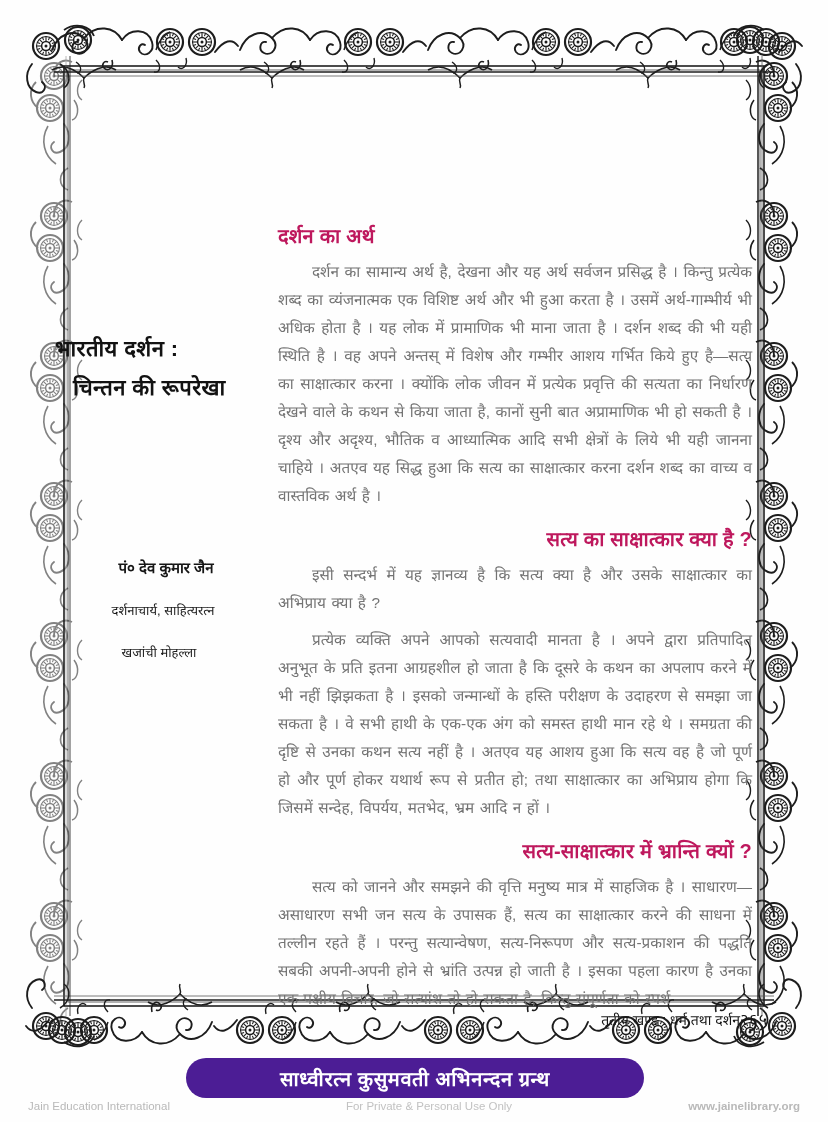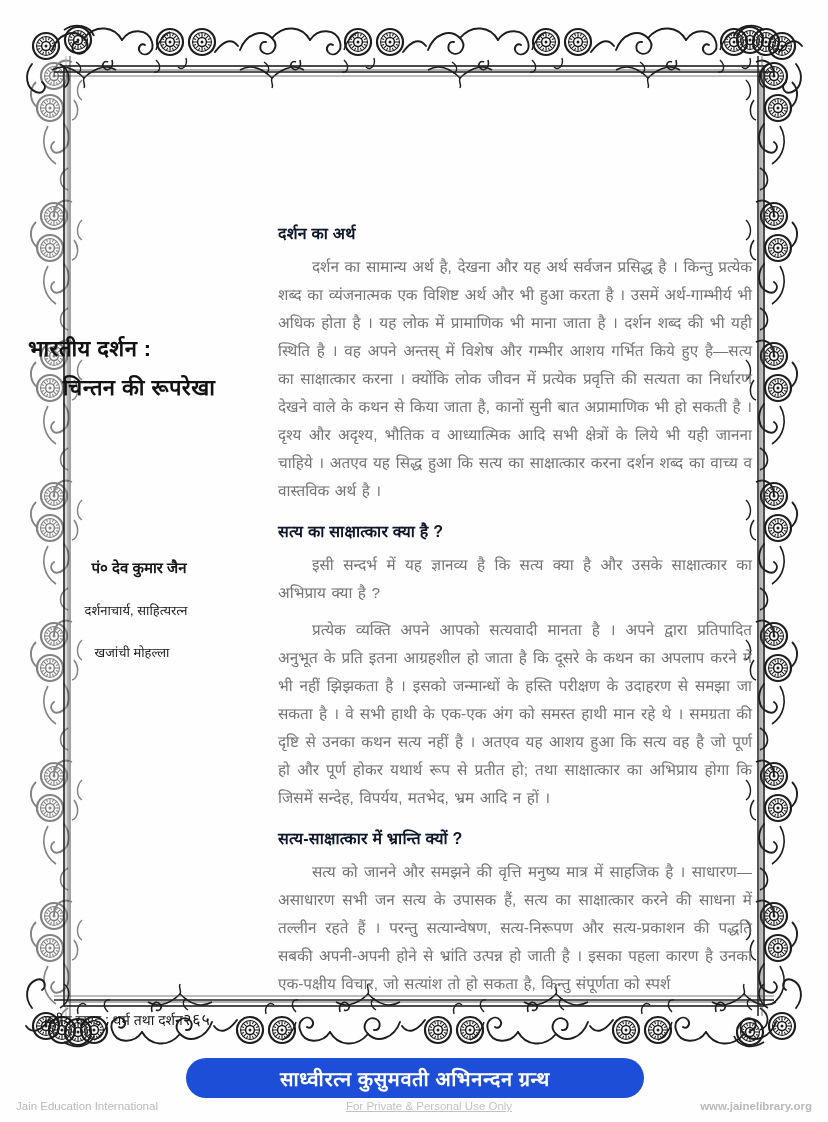--- a/index.html
+++ b/index.html
@@ -34,36 +34,36 @@
   
   .content {
     position: absolute;
     left: 0; top: 0;
     width: 828px;
     height: 1122px;
   }
 
   .left-col {
     position: absolute;
-    left: 28px;
+    left: 55px;
     top: 330px;
     width: 222px;
     text-align: right;
   }
 
   .article-title {
     font-family: "Liberation Sans", "DejaVu Sans", sans-serif;
     font-weight: bold;
     font-size: 22px;
     line-height: 1.75;
     color: #121212;
     letter-spacing: 0.4px;
     text-align: left;
   }
-  .article-title .line2 { padding-left: 0; display: block; text-align: center; }
+  .article-title .line2 { padding-left: 18px; display: block; }
 
   .byline {
     margin-top: 150px;
     text-align: center;
     color: #161616;
   }
   .byline .author {
     font-family: "Liberation Sans", "DejaVu Sans", sans-serif;
     font-weight: bold;
     font-size: 15px;
@@ -84,26 +84,26 @@
   .right-col {
     position: absolute;
     left: 278px;
     top: 222px;
     width: 474px;
   }
 
   .sec-heading {
     font-family: "Liberation Sans", "DejaVu Sans", sans-serif;
     font-weight: bold;
-    font-size: 16px;
-    color: #0f172a;
+    font-size: 20px;
+    color: #be185d;
     margin: 0 0 9px 0;
     letter-spacing: 0.2px;
   }
-  .sec-heading.spaced { margin-top: 15px; }
+  .sec-heading.spaced { margin-top: 15px; text-align: right; }
 
   .para {
     font-family: "Liberation Sans", "DejaVu Sans", sans-serif;
     font-size: 15.3px;
     line-height: 28px;
     color: #737373;
     margin: 0 0 9px 0;
     text-align: justify;
     text-indent: 34px;
     word-spacing: 1.2px;
@@ -113,34 +113,34 @@
   .para:last-child { margin-bottom: 17px; }
 
   
   .footer-line {
     position: absolute;
     left: 44px;
     right: 60px;
     top: 1008px;
     display: flex;
     align-items: baseline;
-    justify-content: flex-start;
+    justify-content: flex-end;
     font-family: "Liberation Sans", "DejaVu Sans", sans-serif;
     font-size: 14px;
     color: #161616;
   }
   .footer-line .pageno { font-size: 16px; letter-spacing: 1px; }
 
   .banner {
     position: absolute;
     left: 186px;
     top: 1058px;
     width: 458px;
     height: 40px;
-    background: #1d4ed8;
+    background: #4c1d95;
     border-radius: 20px;
     display: flex;
     align-items: center;
     justify-content: center;
   }
   .banner-text {
     color: #ffffff;
     font-family: "Liberation Sans", "DejaVu Sans", sans-serif;
     font-weight: bold;
     font-size: 20px;
@@ -148,27 +148,27 @@
     white-space: nowrap;
   }
 
   .credits {
     position: absolute;
     left: 0;
     top: 1100px;
     width: 828px;
     display: flex;
     justify-content: space-between;
-    padding: 0 16px;
+    padding: 0 28px;
     box-sizing: border-box;
     font-family: "Liberation Sans", "DejaVu Sans", sans-serif;
     font-size: 11.5px;
     color: #b9b9b9;
   }
-  .credits .mid { color: #c2c2c2; text-decoration: underline; }
+  .credits .mid { color: #c2c2c2; }
   .credits .right { color: #b9b9b9; font-weight: bold; }
 </style>
 </head>
 <body>
 
 <div class="page">
 
   <div class="border-frame">
     <svg width="800" height="1040" viewBox="0 0 800 1040" xmlns="http://www.w3.org/2000/svg">
       <defs>

